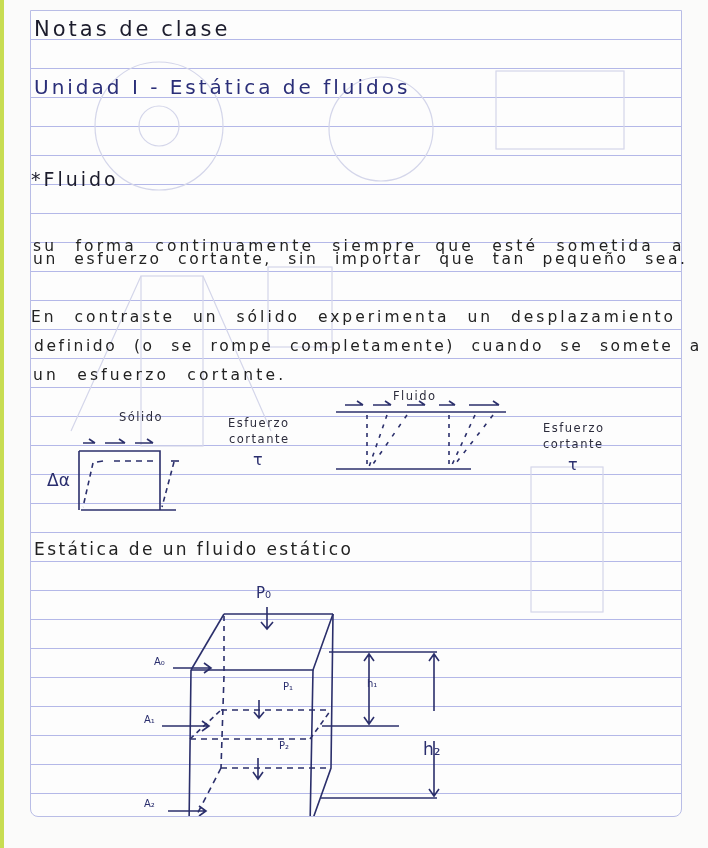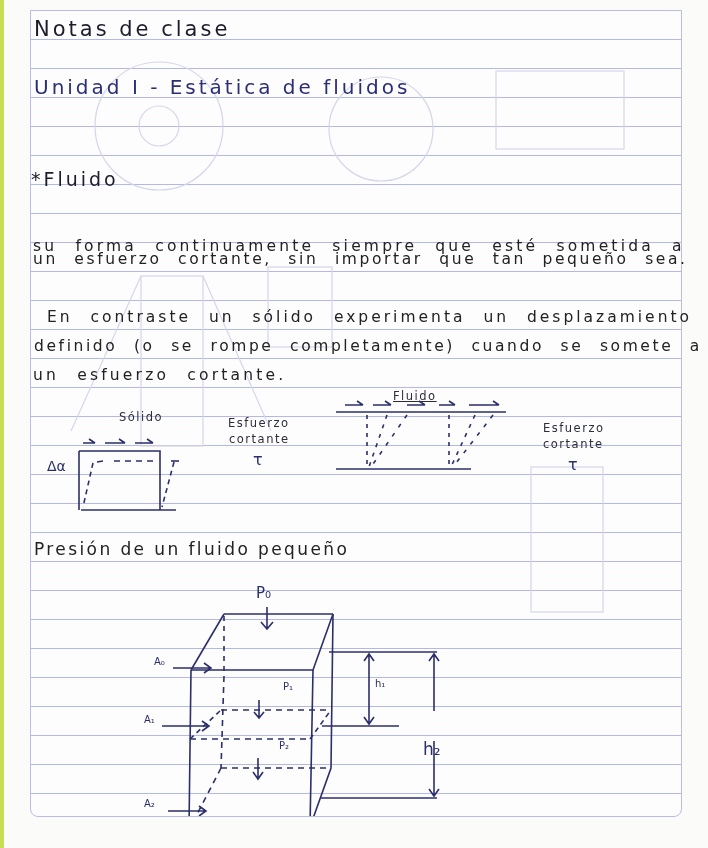--- a/index.html
+++ b/index.html
@@ -39,46 +39,46 @@
     </g>
   </svg>
 
   <div class="hw unit" style="left:3px;top:64px;">Unidad I - Estática de fluidos</div>
   <div class="hw title" style="left:3px;top:6px;">Notas de clase</div>
   <div class="hw title" style="left:0px;top:122px;font-size:19px;margin-top:35px;">*Fluido</div>
 
   <div class="hw body-line" style="left:2px;top:210px;margin-top:16px;">su forma continuamente siempre que esté sometida a</div>
   <div class="hw body-line" style="left:2px;top:239px;letter-spacing:2.6px;word-spacing:9px;">un esfuerzo cortante, sin importar que tan pequeño sea.</div>
 
-  <div class="hw body-line" style="left:16px;top:297px;letter-spacing:3px;">En contraste un sólido experimenta un desplazamiento</div>
+  <div class="hw body-line" style="left:0;top:297px;letter-spacing:3px;">En contraste un sólido experimenta un desplazamiento</div>
   <div class="hw body-line" style="left:3px;top:326px;letter-spacing:2.6px;word-spacing:9px;">definido (o se rompe completamente) cuando se somete a</div>
   <div class="hw body-line" style="left:2px;top:355px;">un esfuerzo cortante.</div>
 
   <div class="hw small" style="left:88px;top:399px;">Sólido</div>
-  <div class="hw lbl" style="left:16px;top:447px;font-size:14px;">Δα</div>
+  <div class="hw lbl" style="left:16px;top:459px;font-size:17px;">Δα</div>
   <div class="hw small" style="left:197px;top:405px;">Esfuerzo</div>
   <div class="hw small" style="left:198px;top:421px;">cortante</div>
   <div class="hw lbl" style="left:222px;top:439px;font-size:16px;">τ</div>
 
   <svg width="650" height="805">
     <g stroke="#2b2f6b" stroke-width="1.6" fill="none">
       <path d="M50 499 L145 499"></path>
       <path d="M48 440 L48 499 M48 440 L129 440 L129 499"></path>
       <path d="M62 452 L52 496" stroke-dasharray="5 4"></path>
       <path d="M66 451 L72 450"></path>
       <path d="M83 450 L125 450" stroke-dasharray="6 5"></path>
       <path d="M143 451 L131 496" stroke-dasharray="5 4"></path>
       <path d="M140 450 L148 450"></path>
       <path d="M52 432 L64 432 M58 428 L64 432"></path>
       <path d="M74 432 L94 432 M88 428 L94 432"></path>
       <path d="M104 432 L122 432 M116 428 L122 432"></path>
     </g>
   </svg>
 
-  <div class="hw small" style="left:362px;top:378px;text-decoration:underline;">Fluido</div>
+  <div class="hw small" style="left:362px;top:378px;">Fluido</div>
   <div class="hw small" style="left:512px;top:410px;">Esfuerzo</div>
   <div class="hw small" style="left:512px;top:426px;">cortante</div>
   <div class="hw lbl" style="left:537px;top:444px;font-size:16px;">τ</div>
 
   <svg width="650" height="805">
     <g stroke="#2b2f6b" stroke-width="1.6" fill="none">
       <path d="M305 401 L475 401"></path>
       <path d="M305 458 L440 458"></path>
       <path d="M314 394 L332 394 M326 390 L332 394"></path>
       <path d="M342 394 L360 394 M354 390 L360 394"></path>
@@ -87,29 +87,29 @@
       <path d="M438 394 L468 394 M462 390 L468 394"></path>
       <path d="M336 404 L336 456" stroke-dasharray="4 5"></path>
       <path d="M356 404 L338 456" stroke-dasharray="4 6"></path>
       <path d="M376 404 L340 456" stroke-dasharray="4 7"></path>
       <path d="M418 404 L418 456" stroke-dasharray="4 5"></path>
       <path d="M444 404 L420 456" stroke-dasharray="4 6"></path>
       <path d="M462 404 L422 456" stroke-dasharray="4 7"></path>
     </g>
   </svg>
 
-  <div class="hw unit" style="left:3px;top:528px;font-size:17px;letter-spacing:2.4px;color:#222;">Presión de un fluido pequeño</div>
+  <div class="hw unit" style="left:3px;top:528px;font-size:17px;letter-spacing:2.4px;color:#222;">Estática de un fluido estático</div>
 
   <div class="hw lbl" style="left:225px;top:573px;font-size:15px;">P₀</div>
   <div class="hw lbl" style="left:252px;top:670px;">P₁</div>
   <div class="hw lbl" style="left:248px;top:729px;">P₂</div>
   <div class="hw lbl" style="left:123px;top:645px;">A₀</div>
   <div class="hw lbl" style="left:113px;top:703px;">A₁</div>
   <div class="hw lbl" style="left:113px;top:787px;text-align:right;">A₂</div>
-  <div class="hw lbl" style="left:344px;top:667px;">h₁</div>
+  <div class="hw lbl" style="left:336px;top:667px;">h₁</div>
   <div class="hw lbl" style="left:392px;top:703px;font-size:17px;margin-top:25px;">h₂</div>
 
   <svg width="650" height="805">
     <g stroke="#2b2f6b" stroke-width="1.6" fill="none">
 
       <path d="M193 603 L302 603"></path>
       <path d="M160 659 L193 603"></path>
       <path d="M160 659 L282 659 L302 603"></path>
       <path d="M160 659 L158 816 L279 816 L282 659"></path>
       <path d="M302 603 L300 757 L279 816"></path>

